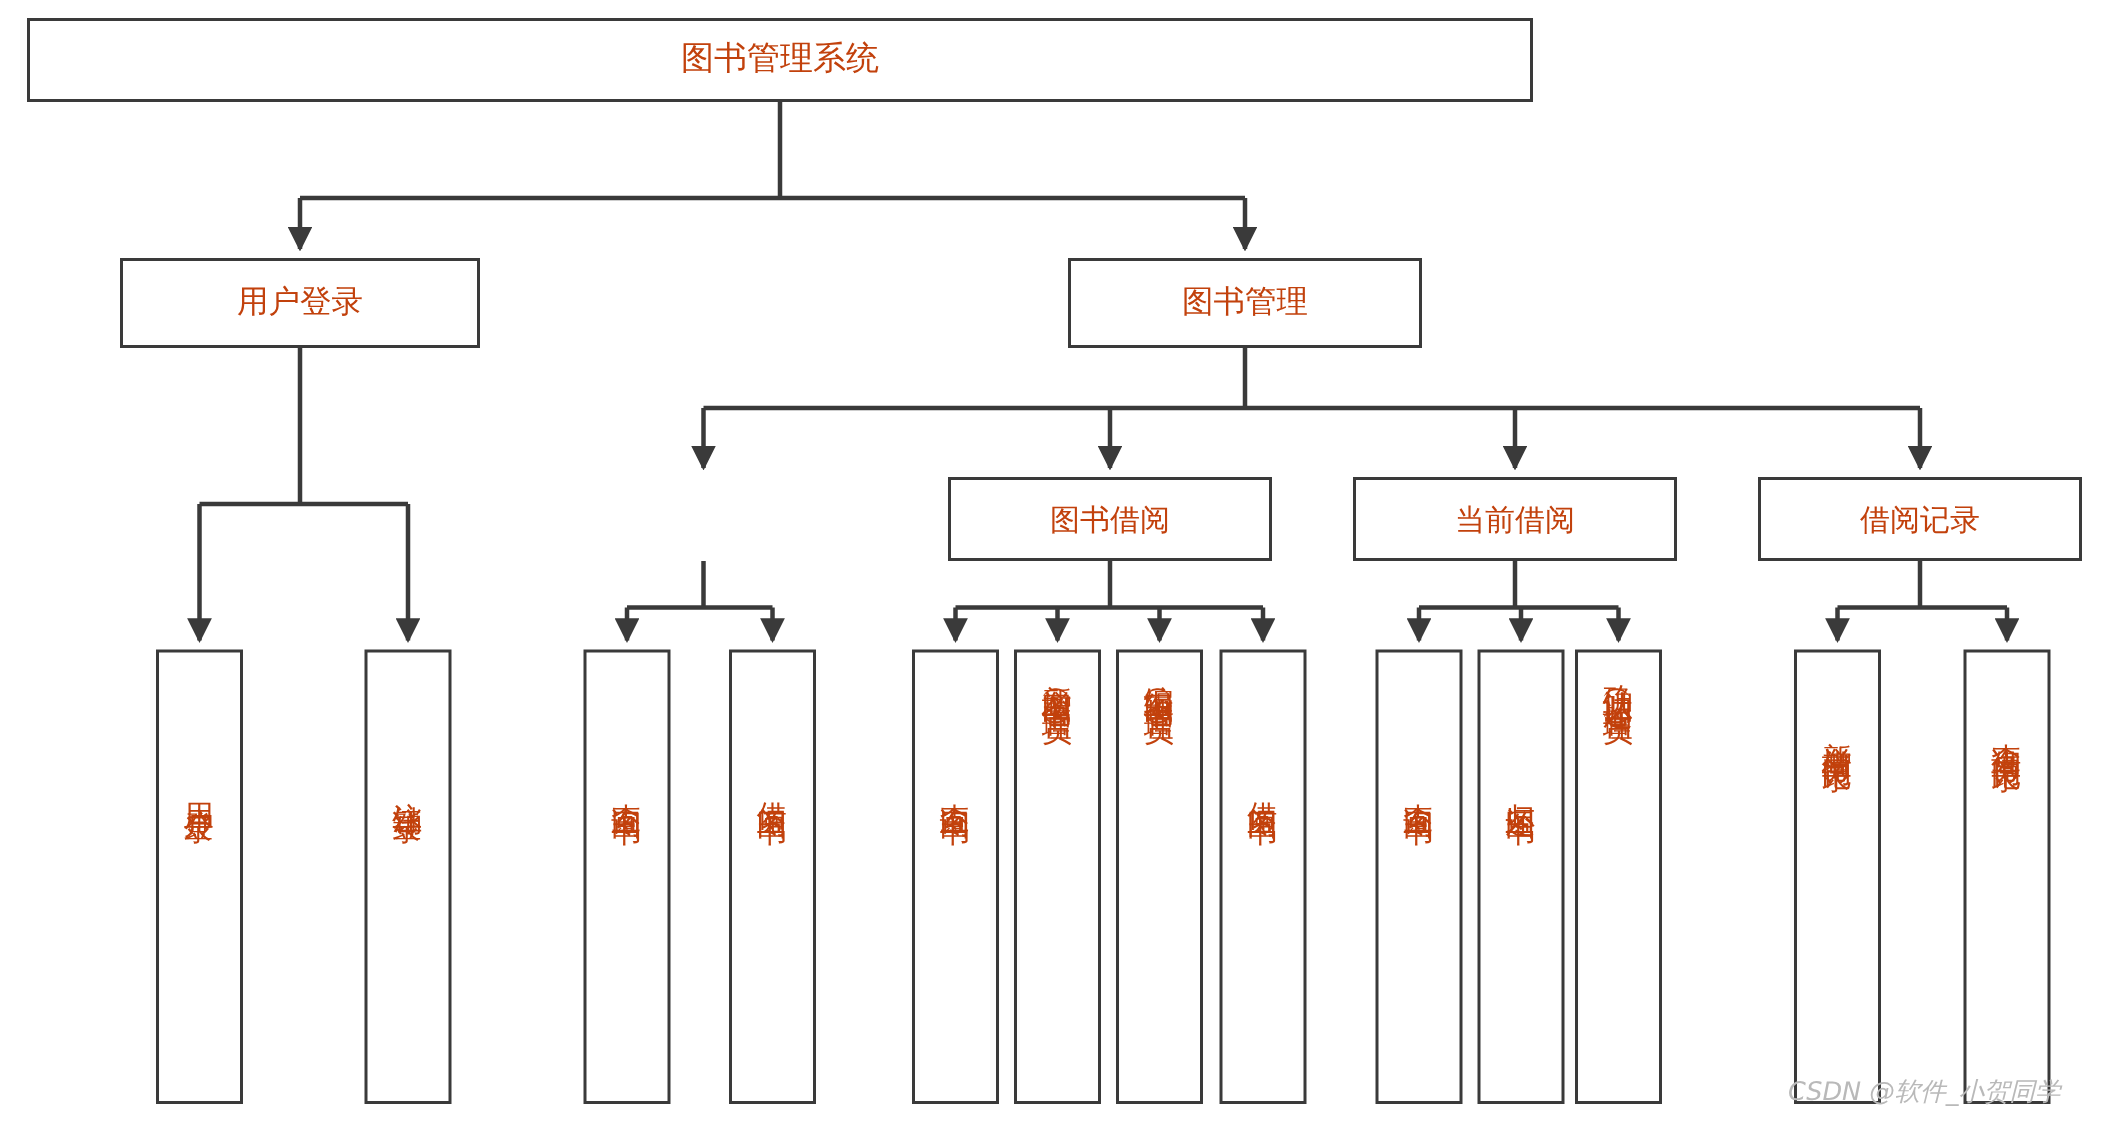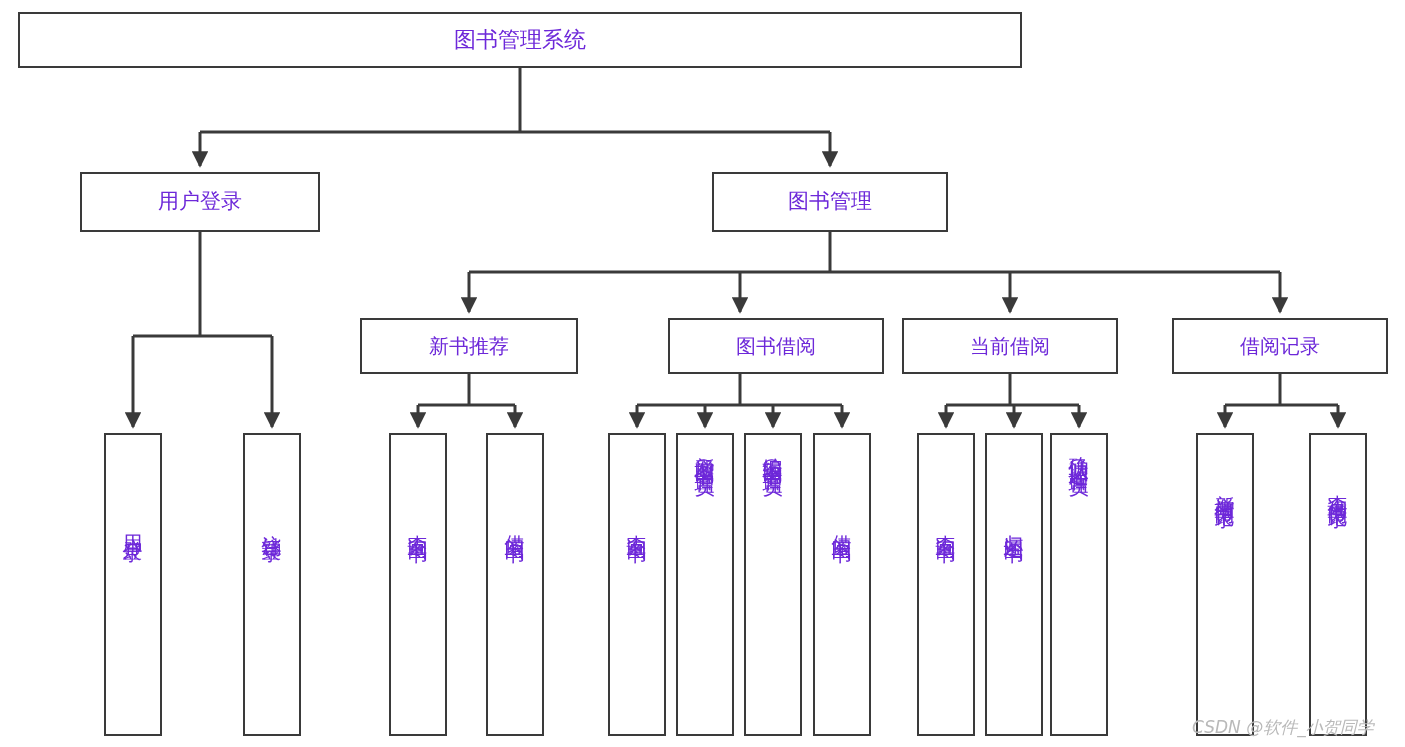--- a/index.html
+++ b/index.html
@@ -25,21 +25,21 @@
     height: 747px;
   }
   .node {
     position: absolute;
     box-sizing: border-box;
     background: #ffffff;
     border: 2px solid #3a3a3a;
     display: flex;
     align-items: center;
     justify-content: center;
-    color: #6d28d9;
+    color: #c2410c;
     z-index: 2;
   }
   .node-label {
     display: block;
     text-align: center;
     line-height: 1.12;
     white-space: nowrap;
   }
   .node.root {
     left: 18px;
@@ -149,24 +149,21 @@
     <span class="node-label">图书管理系统</span>
   </div>
 
   <div class="node lvl2" style="left:80px; top:172px; width:240px;">
     <span class="node-label">用户登录</span>
   </div>
   <div class="node lvl2" style="left:712px; top:172px; width:236px;align-items:center;">
     <span class="node-label">图书管理</span>
   </div>
 
-  <div class="node lvl3" style="left:360px; top:318px; width:218px;">
-    <span class="node-label">新书推荐</span>
-  </div>
-  <div class="node lvl3" style="left:668px; top:318px; width:216px;">
+  <div class="node lvl3" style="left:632px; top:318px; width:216px;">
     <span class="node-label">图书借阅</span>
   </div>
   <div class="node lvl3" style="left:1172px; top:318px; width:216px;">
     <span class="node-label">借阅记录</span>
   </div>
   <div class="node lvl3" style="left:902px; top:318px; width:216px;">
     <span class="node-label">当前借阅</span>
   </div>
 
   <div class="node leaf short" style="left:104px;">

